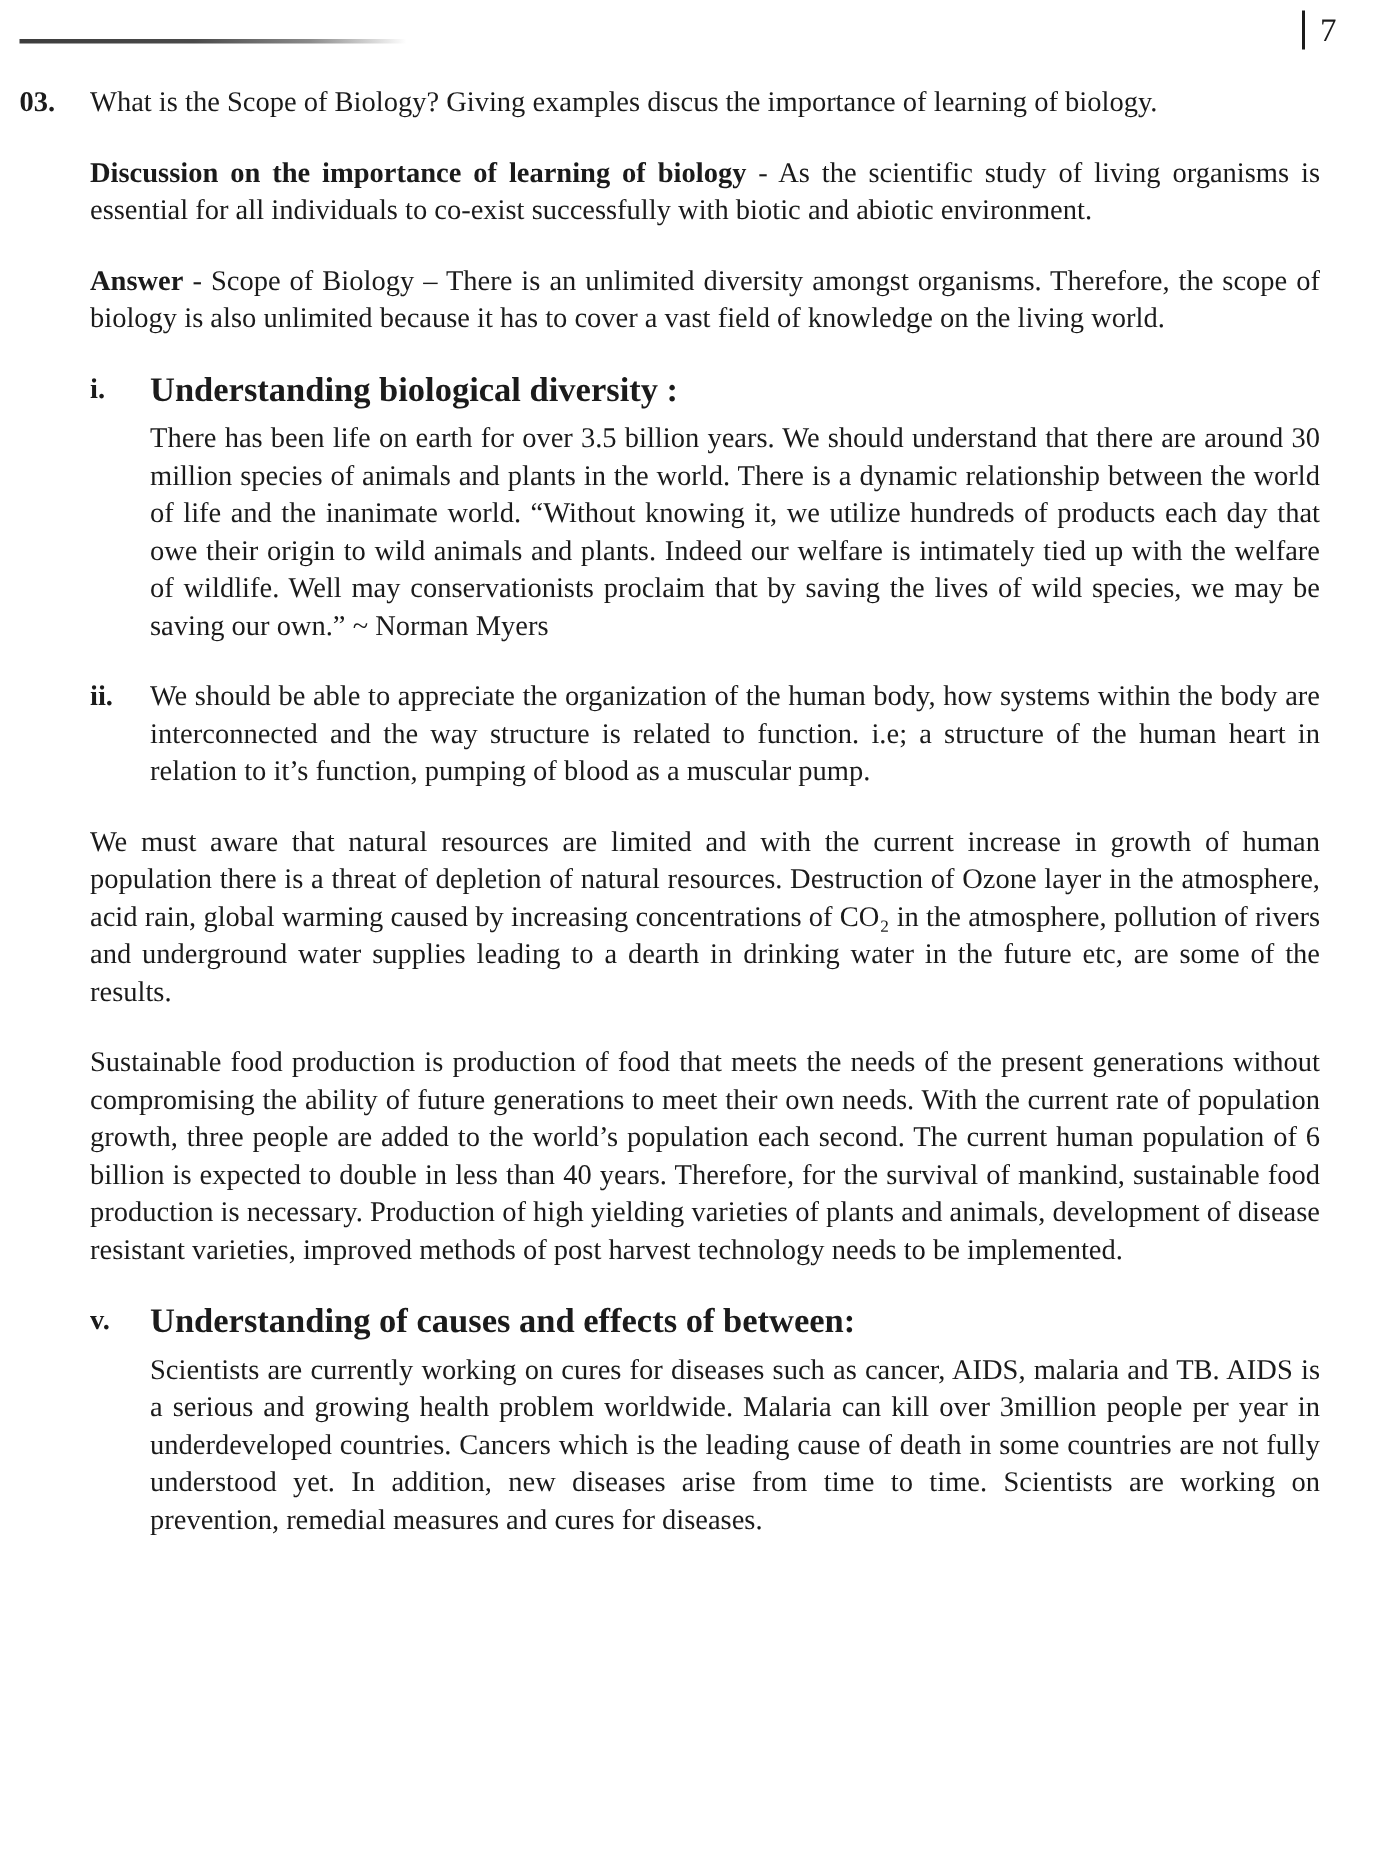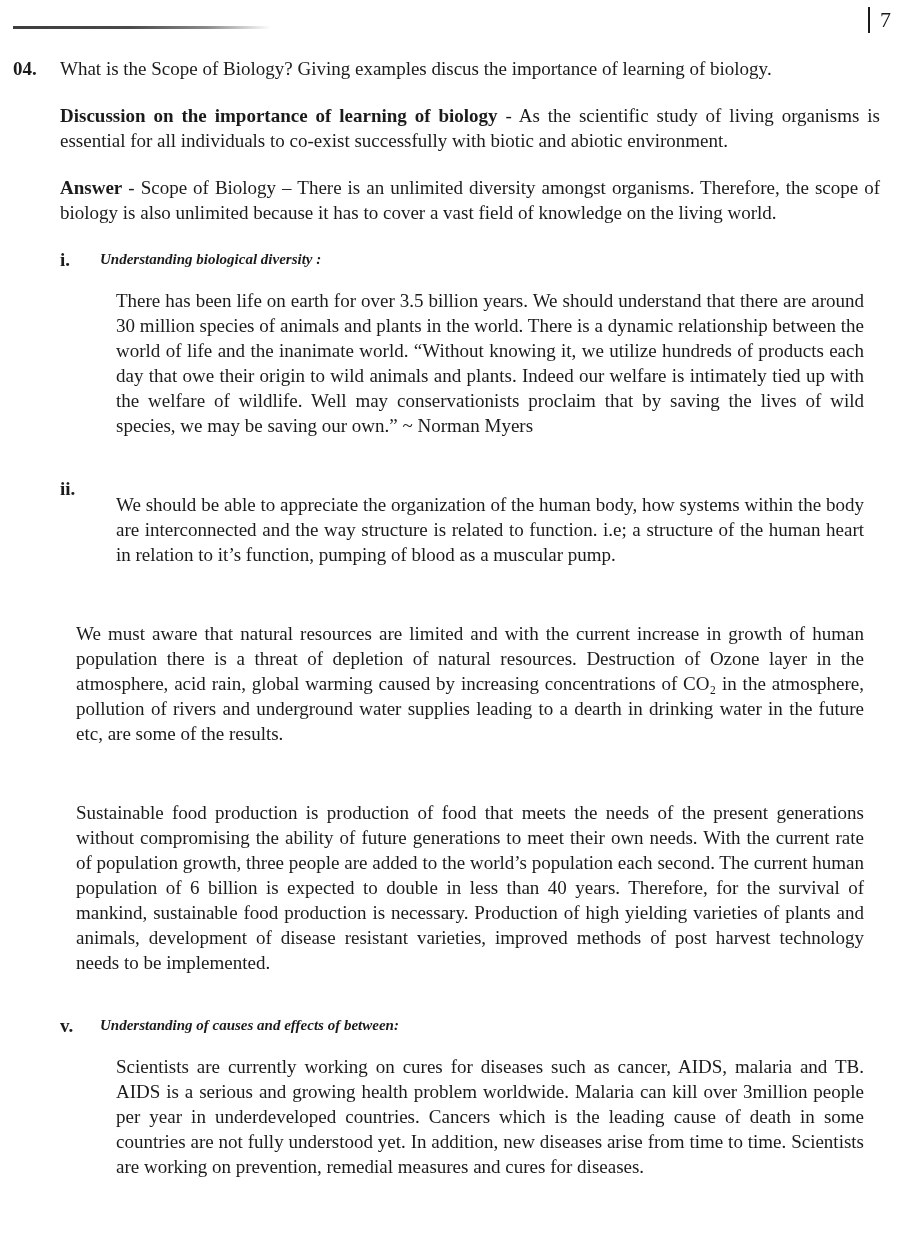--- a/index.html
+++ b/index.html
@@ -65,46 +65,45 @@
     margin-top: 22px;
   }
   .item-numeral {
     width: 40px;
     flex-shrink: 0;
     font-weight: bold;
   }
   .item-content { flex: 1; }
   .item-heading {
     margin: 0 0 8px 0;
-    font-size: 15px;
+    font-size: 23px;
     line-height: 25px;
     font-weight: bold;
-    font-style: italic;
   }
   .item-body {
-    margin: 16px;
+    margin: 0;
     text-align: justify;
   }
 </style>
 </head>
 <body>
 
 <div class="page">
 
   <div class="top-rule"></div>
 
   <div class="page-number">
     <span class="bar"></span>
     <span>7</span>
   </div>
 
   <div class="content">
 
     <div class="question-row">
-      <span class="q-num">04.</span>
+      <span class="q-num">03.</span>
       <span class="q-text">What is the Scope of Biology? Giving examples discus the importance of learning of biology.</span>
     </div>
 
     <p class="lead-para"><span class="lead">Discussion on the importance of learning of biology</span><span> - </span><span>As the scientific study of living organisms is essential for all individuals to co-exist successfully with biotic and abiotic environment.</span></p>
 
     <p class="lead-para"><span class="lead">Answer</span><span> - </span><span>Scope of Biology – There is an unlimited diversity amongst organisms. Therefore, the scope of biology is also unlimited because it has to cover a vast field of knowledge on the living world.</span></p>
 
     <div class="item">
       <span class="item-numeral">i.</span>
       <div class="item-content">

